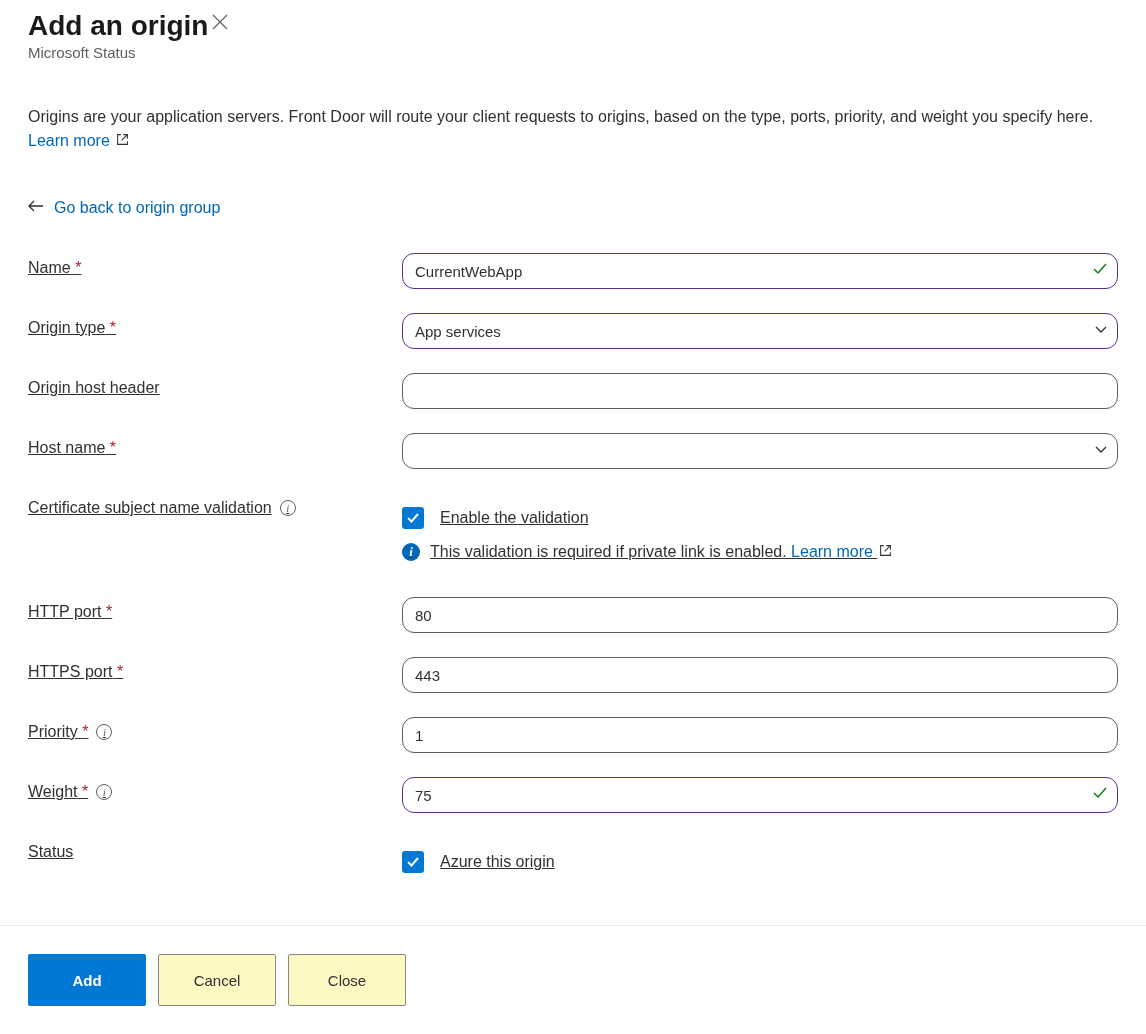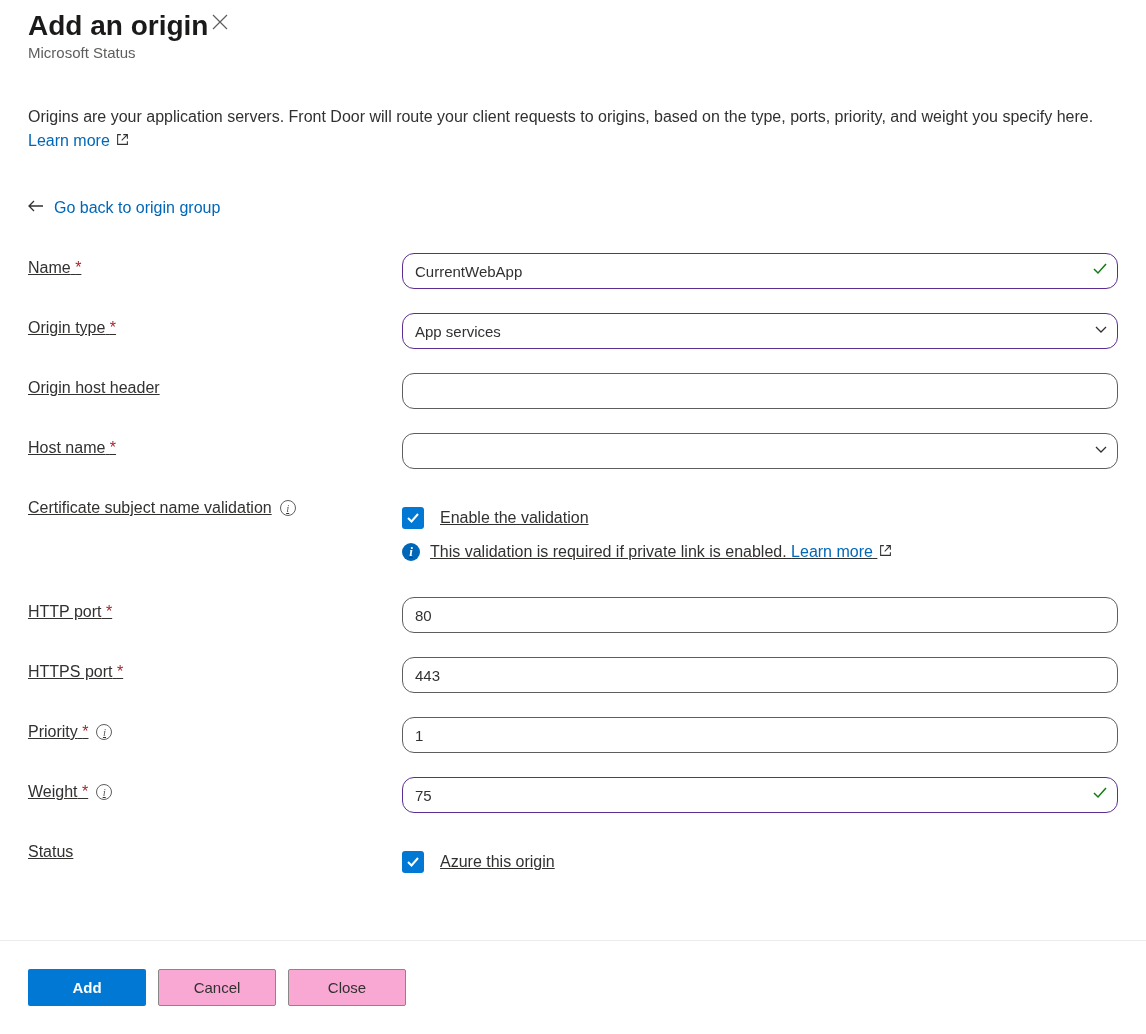--- a/index.html
+++ b/index.html
@@ -186,34 +186,34 @@
   bottom: 0;
   left: 0;
   right: 0;
   border-top: 1px solid #edebe9;
   padding: 28px;
   display: flex;
   gap: 12px;
 }
 .btn {
   min-width: 118px;
-  height: 37px;
+  height: 52px;
   border-radius: 2px;
   font-size: 15px;
   cursor: pointer;
   font-family: inherit;
 }
 .btn-primary {
   background: #0078d4;
   color: #fff;
   border: none;
   font-weight: 600;
 }
 .btn-secondary {
-  background: #f9a8d4;
+  background: #fef9c3;
   color: #323130;
   border: 1px solid #8a8886;
 }
 </style>
 </head>
 <body>
 
 <div class="panel">
   <div class="header">
     <div class="title-block">

